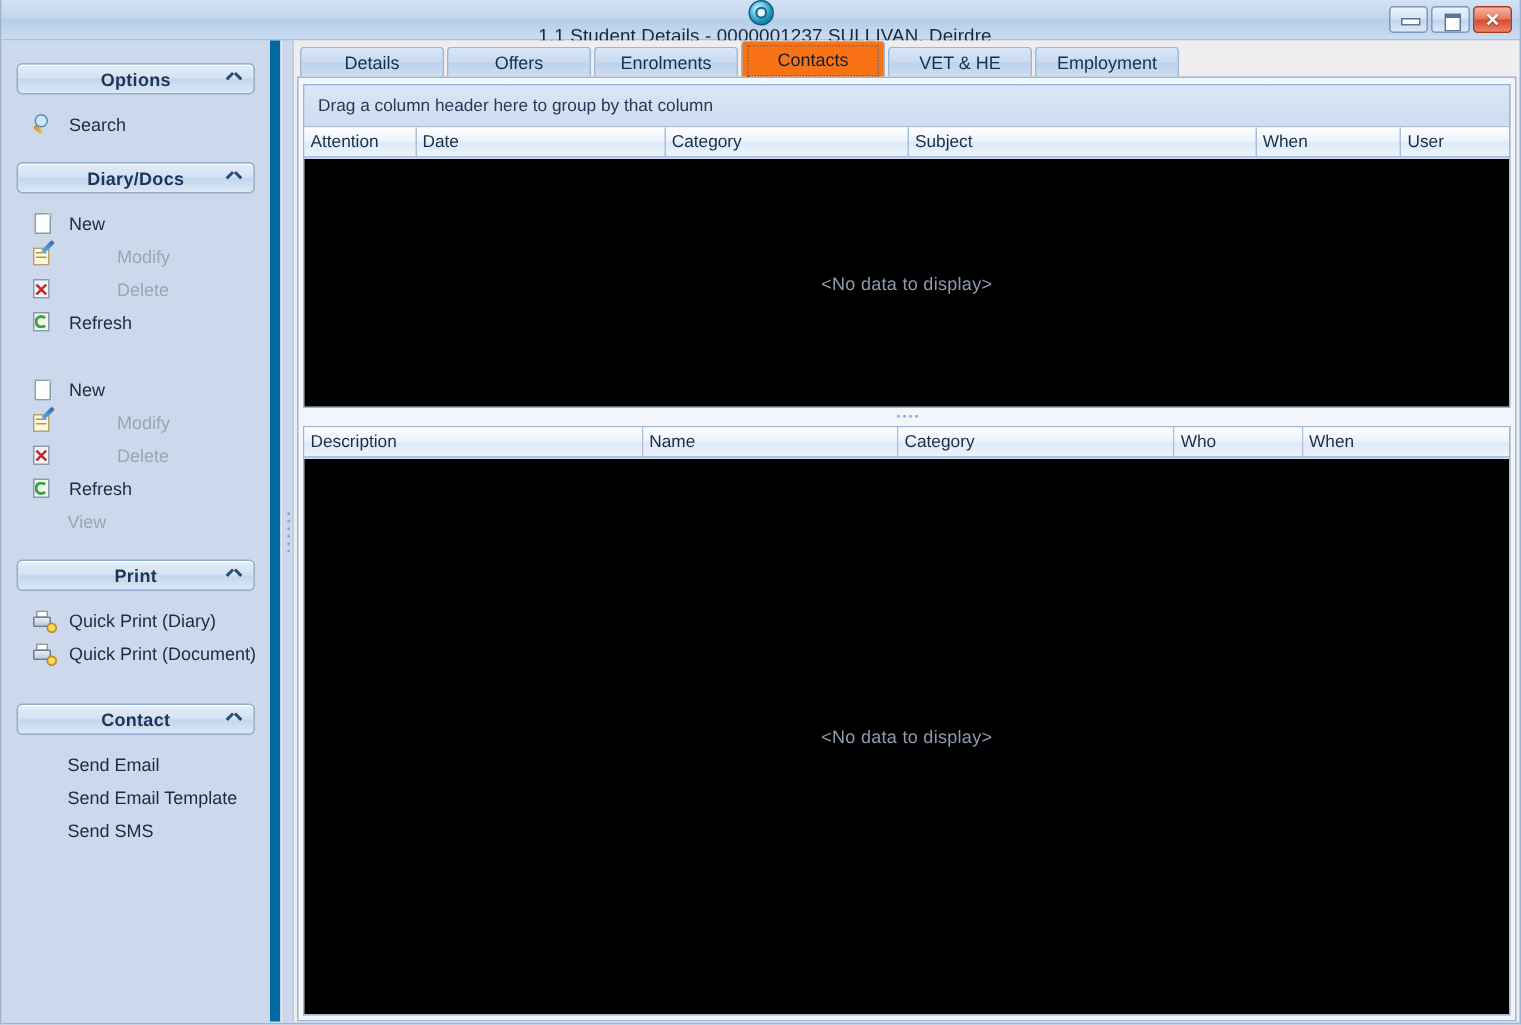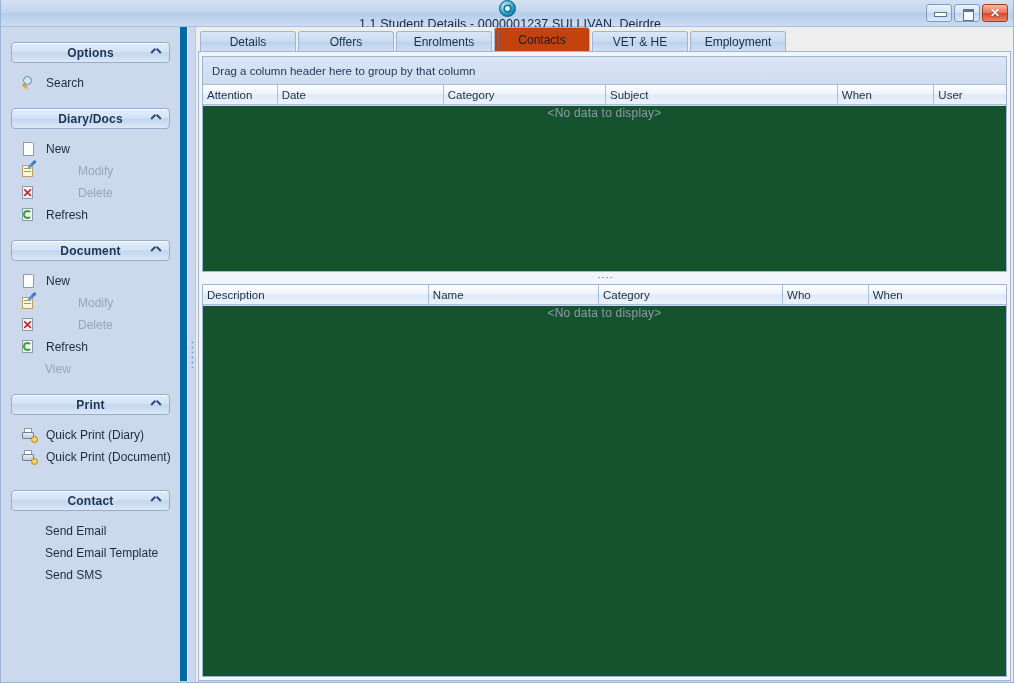--- a/index.html
+++ b/index.html
@@ -324,21 +324,21 @@
     font-size: 12px;
     color: #16304f;
     background: linear-gradient(to bottom, #dbe7f6 0%, #c9daf0 50%, #bcd1ea 52%, #cfdff3 100%);
     border: 1px solid #9db6d5;
     border-bottom: none;
     border-radius: 3px 3px 0 0;
     white-space: nowrap;
   }
   .tab.active {
     height: 24px;
-    background: #c2410c;
+    background: #f97316;
     border-color: #9db6d5;
     color: #0d2035;
     position: relative;
     z-index: 3;
   }
   .tab.active .focusring {
     position: absolute;
     left: 3px; right: 3px; top: 2px; bottom: 0px;
     border: 1px dotted #6f6f6f;
   }
@@ -386,23 +386,23 @@
     color: #1b2e47;
     overflow: hidden;
     white-space: nowrap;
     background: linear-gradient(to bottom, #fdfeff 0%, #eef4fb 45%, #dfeaf7 55%, #edf3fb 100%);
   }
   .col:last-child { border-right: none; }
 
   .grid-body {
     position: absolute;
     left: 0; right: 0; bottom: 0;
-    background: #14532d;
-    display: flex;
-    align-items: flex-start;
+    background: #000000;
+    display: flex;
+    align-items: center;
     justify-content: center;
   }
   .grid-top .grid-body { top: 49px; }
   .grid-bottom .grid-body { top: 21px; }
   .nodata {
     font-size: 12px;
     color: #8e9bad;
     letter-spacing: .2px;
   }
 
@@ -492,24 +492,20 @@
             <span class="item-icon ic-refresh">
                 <span class="sheet"></span>
                 <span class="arrows"></span>
               </span>
             <span>Refresh</span>
           </div>
         </div>
       </div>
 
       <div class="panel" style="margin-top:14px">
-        <div class="panel-head">
-          <span class="panel-title">Document</span>
-          <span class="chevron"></span>
-        </div>
         <div class="panel-items">
           <div class="panel-item">
             <span class="item-icon ic-page">
                 <span class="sheet"></span>
                 <span class="fold"></span>
               </span>
             <span>New</span>
           </div>
           <div class="panel-item disabled">
             <span class="item-icon ic-modify">

